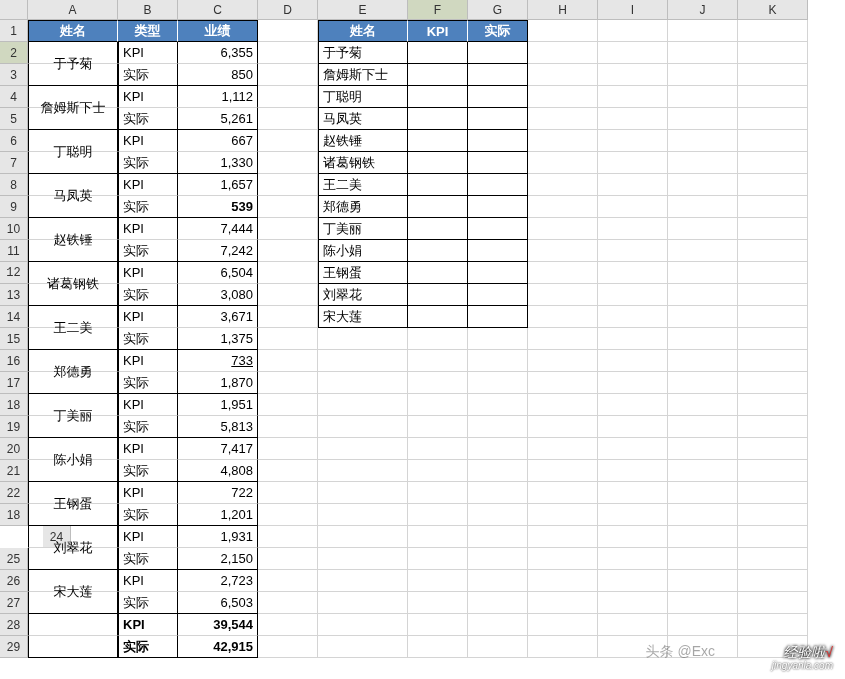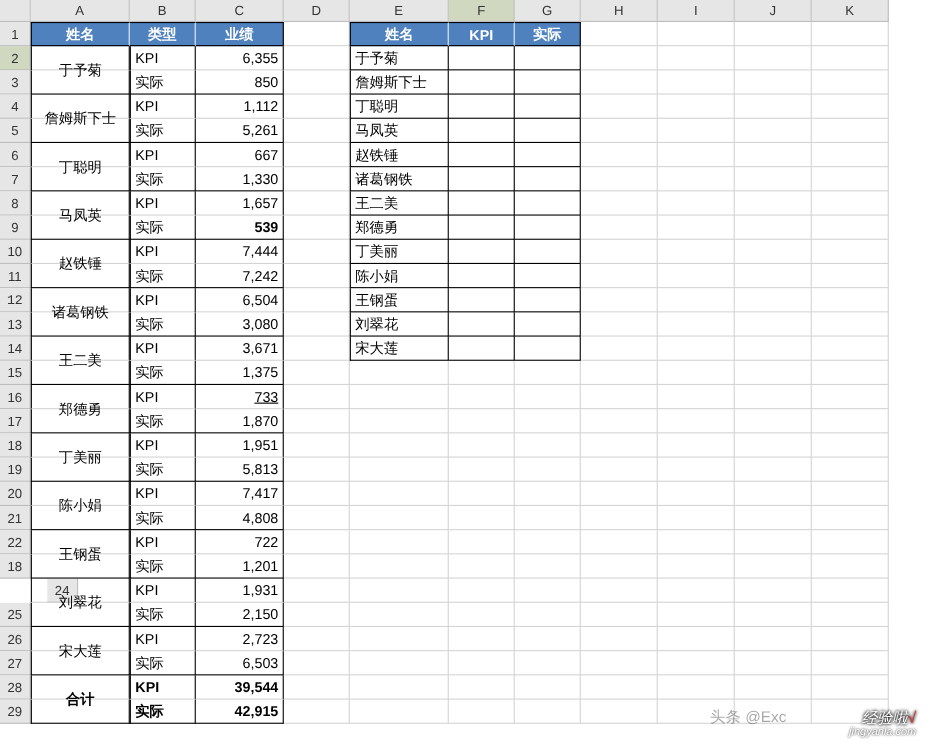--- a/index.html
+++ b/index.html
@@ -576,14 +576,13 @@
     <div class="merged-name" style="left: 28px; top: 174px; width: 90px; height: 44px;">马凤英</div>
     <div class="merged-name" style="left: 28px; top: 218px; width: 90px; height: 44px;">赵铁锤</div>
     <div class="merged-name" style="left: 28px; top: 262px; width: 90px; height: 44px;">诸葛钢铁</div>
     <div class="merged-name" style="left: 28px; top: 306px; width: 90px; height: 44px;">王二美</div>
     <div class="merged-name" style="left: 28px; top: 350px; width: 90px; height: 44px;">郑德勇</div>
     <div class="merged-name" style="left: 28px; top: 394px; width: 90px; height: 44px;">丁美丽</div>
     <div class="merged-name" style="left: 28px; top: 438px; width: 90px; height: 44px;">陈小娟</div>
     <div class="merged-name" style="left: 28px; top: 482px; width: 90px; height: 44px;">王钢蛋</div>
     <div class="merged-name" style="left: 28px; top: 526px; width: 90px; height: 44px;">刘翠花</div>
     <div class="merged-name" style="left: 28px; top: 570px; width: 90px; height: 44px;">宋大莲</div>
-    <div class="merged-name bold" style="left: 28px; top: 614px; width: 90px; height: 44px;">合计</div>
   </div>
 
 </body></html>

